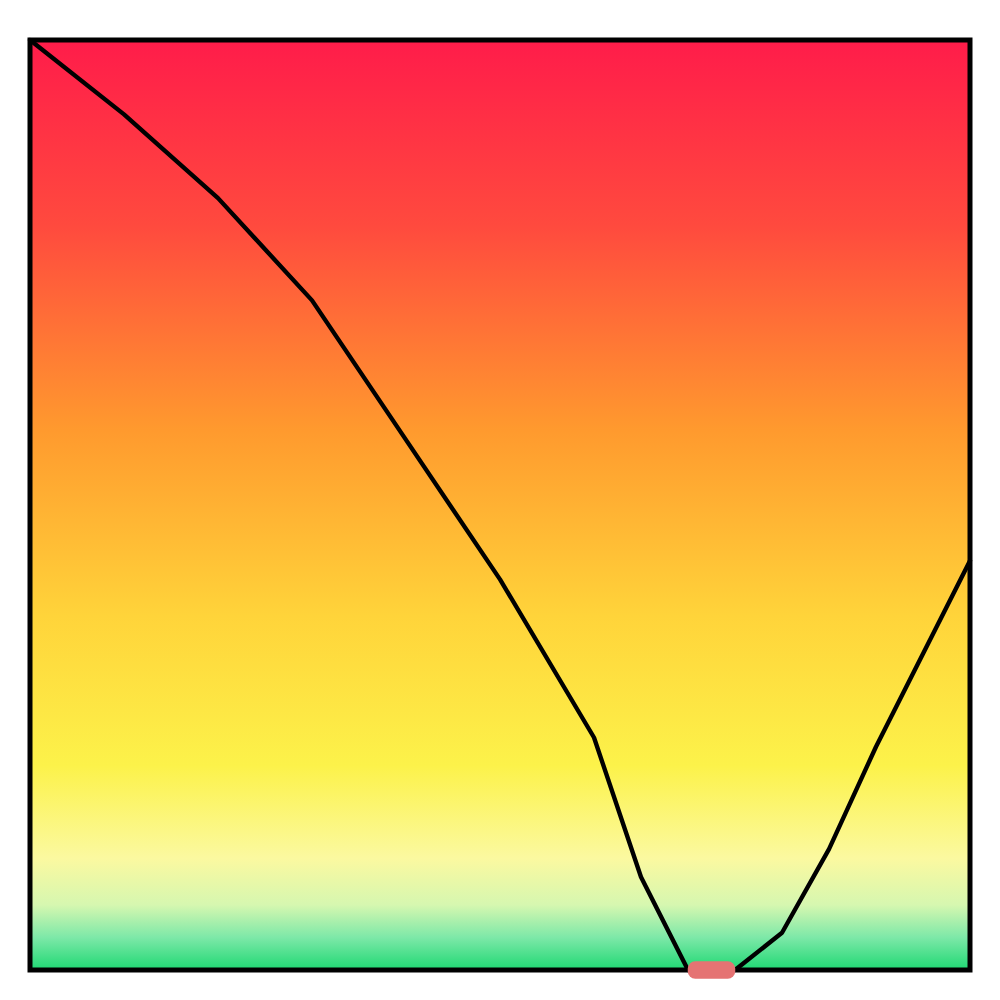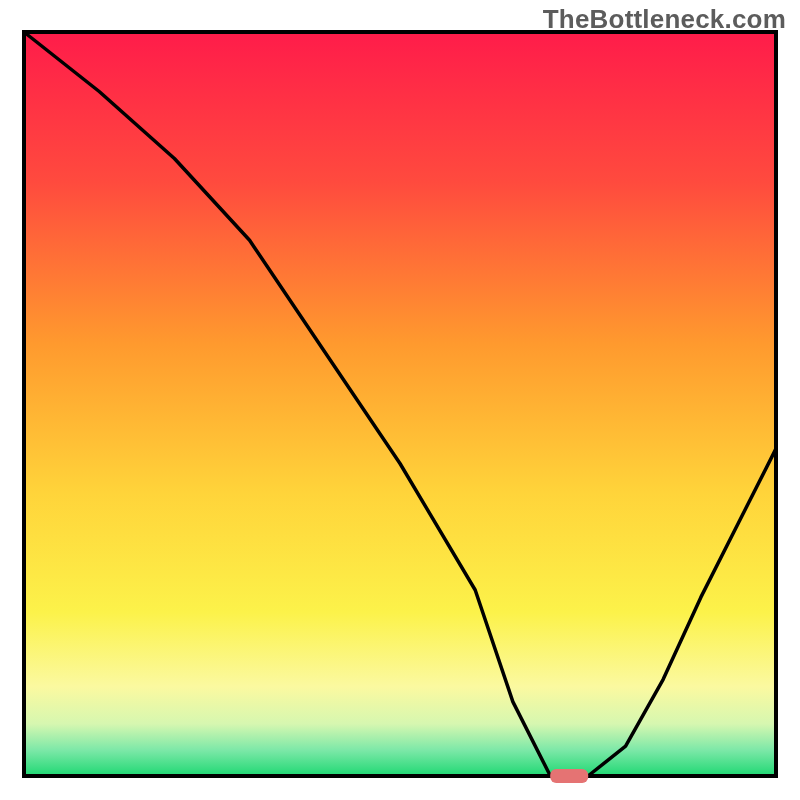--- a/index.html
+++ b/index.html
@@ -49,14 +49,13 @@
 
   <rect id="plot-bg" fill="url(#bg-grad)" x="24" y="32" width="752" height="744"></rect>
 
   <rect id="plot-frame" fill="none" stroke-width="4" x="24" y="32" width="752" height="744" stroke="#000000"></rect>
 
   <path id="curve-path" fill="none" stroke="#000000" stroke-width="3.5" stroke-linejoin="round" stroke-linecap="round" d="M24.0 32.0 L99.2 91.5 L174.4 158.5 L249.6 240.3 L324.8 351.9 L400.0 463.5 L475.2 590.0 L512.8 701.6 L550.4 776.0 L588.0 776.0 L625.6 746.2 L663.2 679.3 L700.8 597.4 L738.4 523.0 L776.0 448.6"></path>
 
   <rect id="marker-pill" rx="6" ry="6" x="550.2" y="769.0" width="38" height="14" fill="#e57373"></rect>
 </svg>
 
-<div class="watermark">TheBottleneck.com</div>
 </div>
 
 </body></html>

